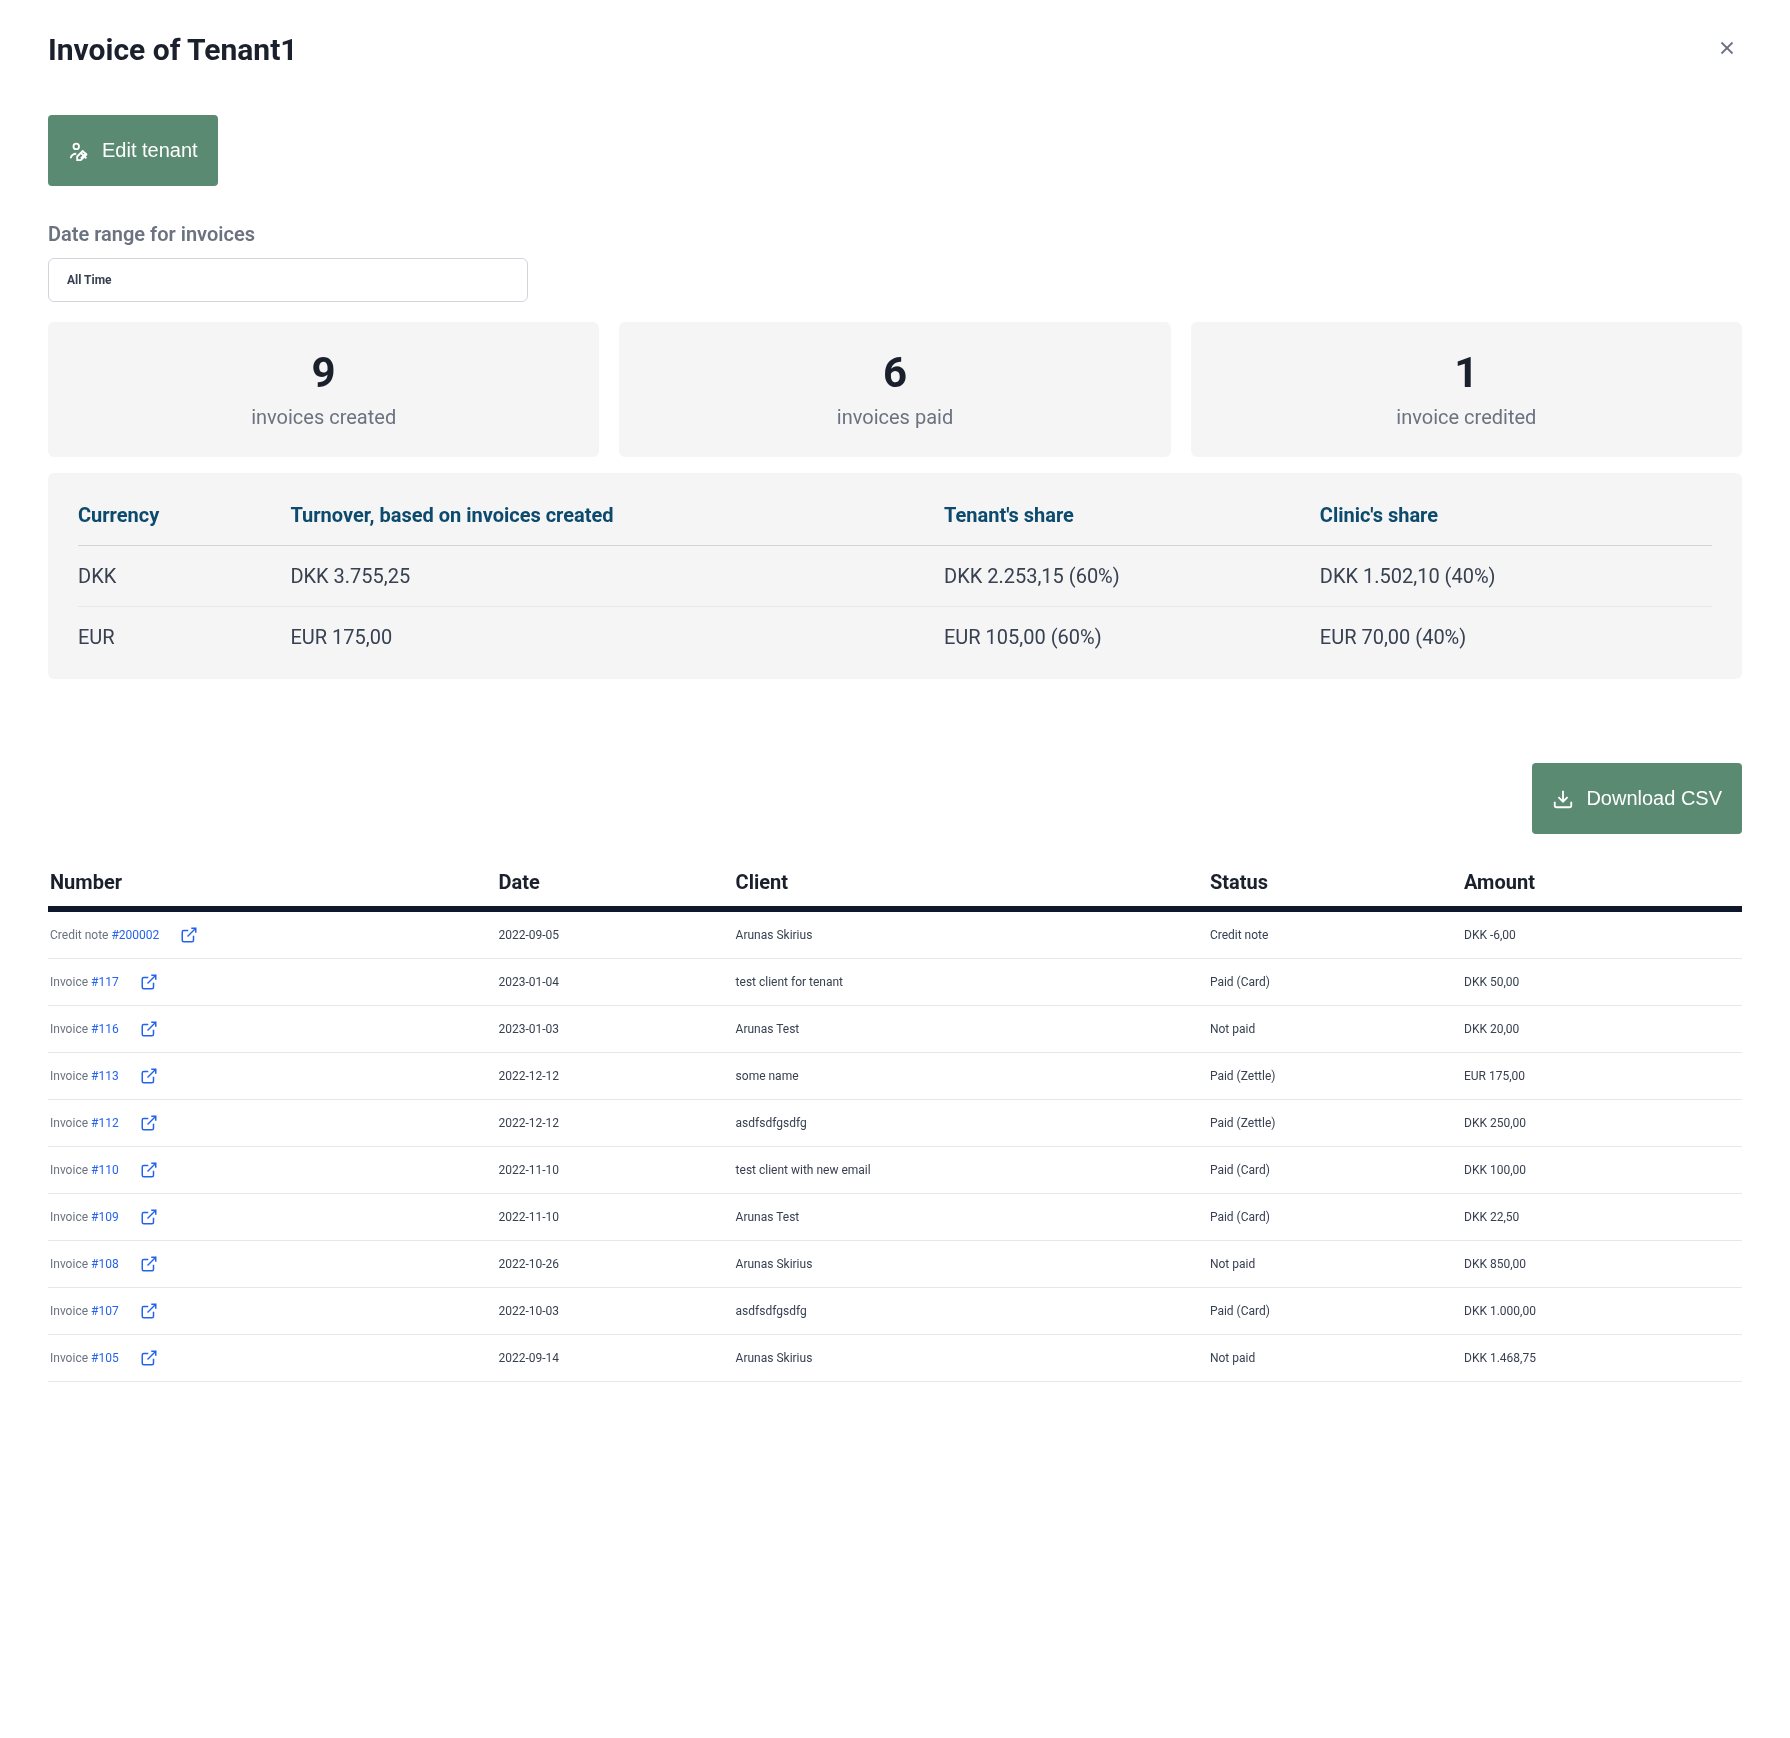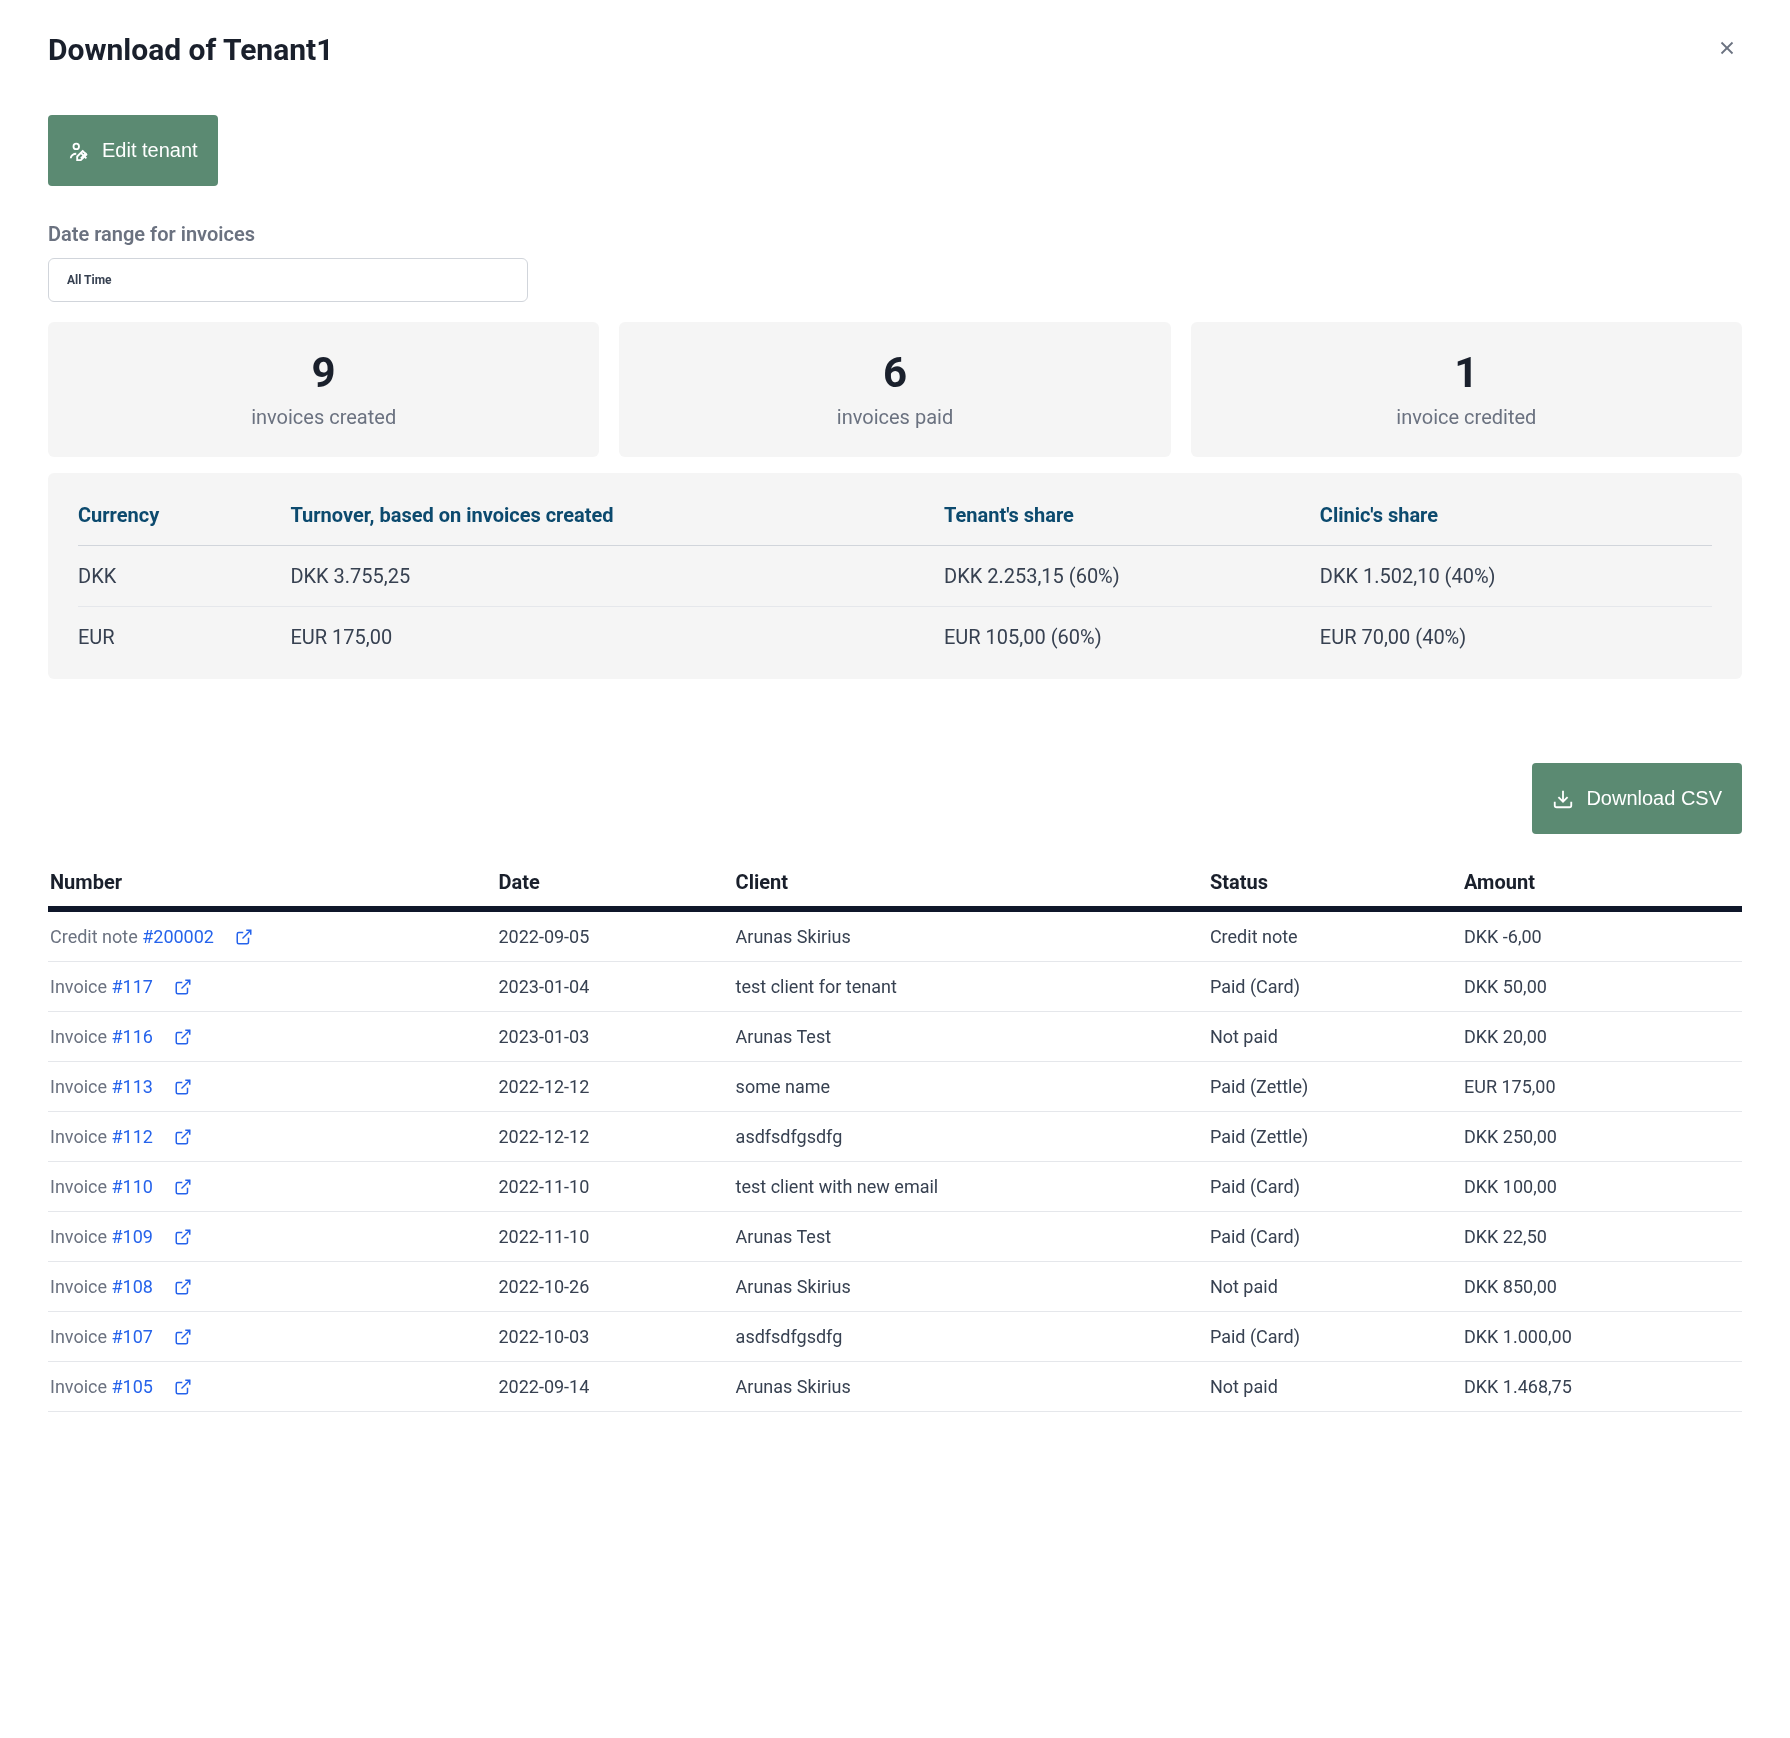--- a/index.html
+++ b/index.html
@@ -120,21 +120,21 @@
 }
 .invoice-table th {
   text-align: left;
   font-size: 20px;
   font-weight: 700;
   color: #1a202c;
   padding: 12px 10px;
   border-bottom: 6px solid #0f172a;
 }
 .invoice-table td {
-  font-size: 18px;
+  font-size: 12px;
   color: #374151;
   padding: 14px 10px;
   border-bottom: 1px solid #e5e7eb;
 }
 .invoice-table td:first-child,
 .invoice-table th:first-child { padding-left: 2px; }
 .link {
   color: #2563eb;
   text-decoration: none;
   cursor: pointer;
@@ -150,21 +150,21 @@
   color: #2563eb;
 }
 .muted { color: #6b7280; }
 </style>
 </head>
 <body>
 
 
 
 <div class="header-row">
-  <h1 class="page-title">Download of Tenant1</h1>
+  <h1 class="page-title">Invoice of Tenant1</h1>
   <button class="close-btn">
     <svg viewBox="0 0 24 24" fill="none" stroke="currentColor" stroke-width="2">
         <line x1="18" y1="6" x2="6" y2="18"></line>
         <line x1="6" y1="6" x2="18" y2="18"></line>
       </svg>
   </button>
 </div>
 
 <div class="edit-row">
   <button class="btn btn-primary">

